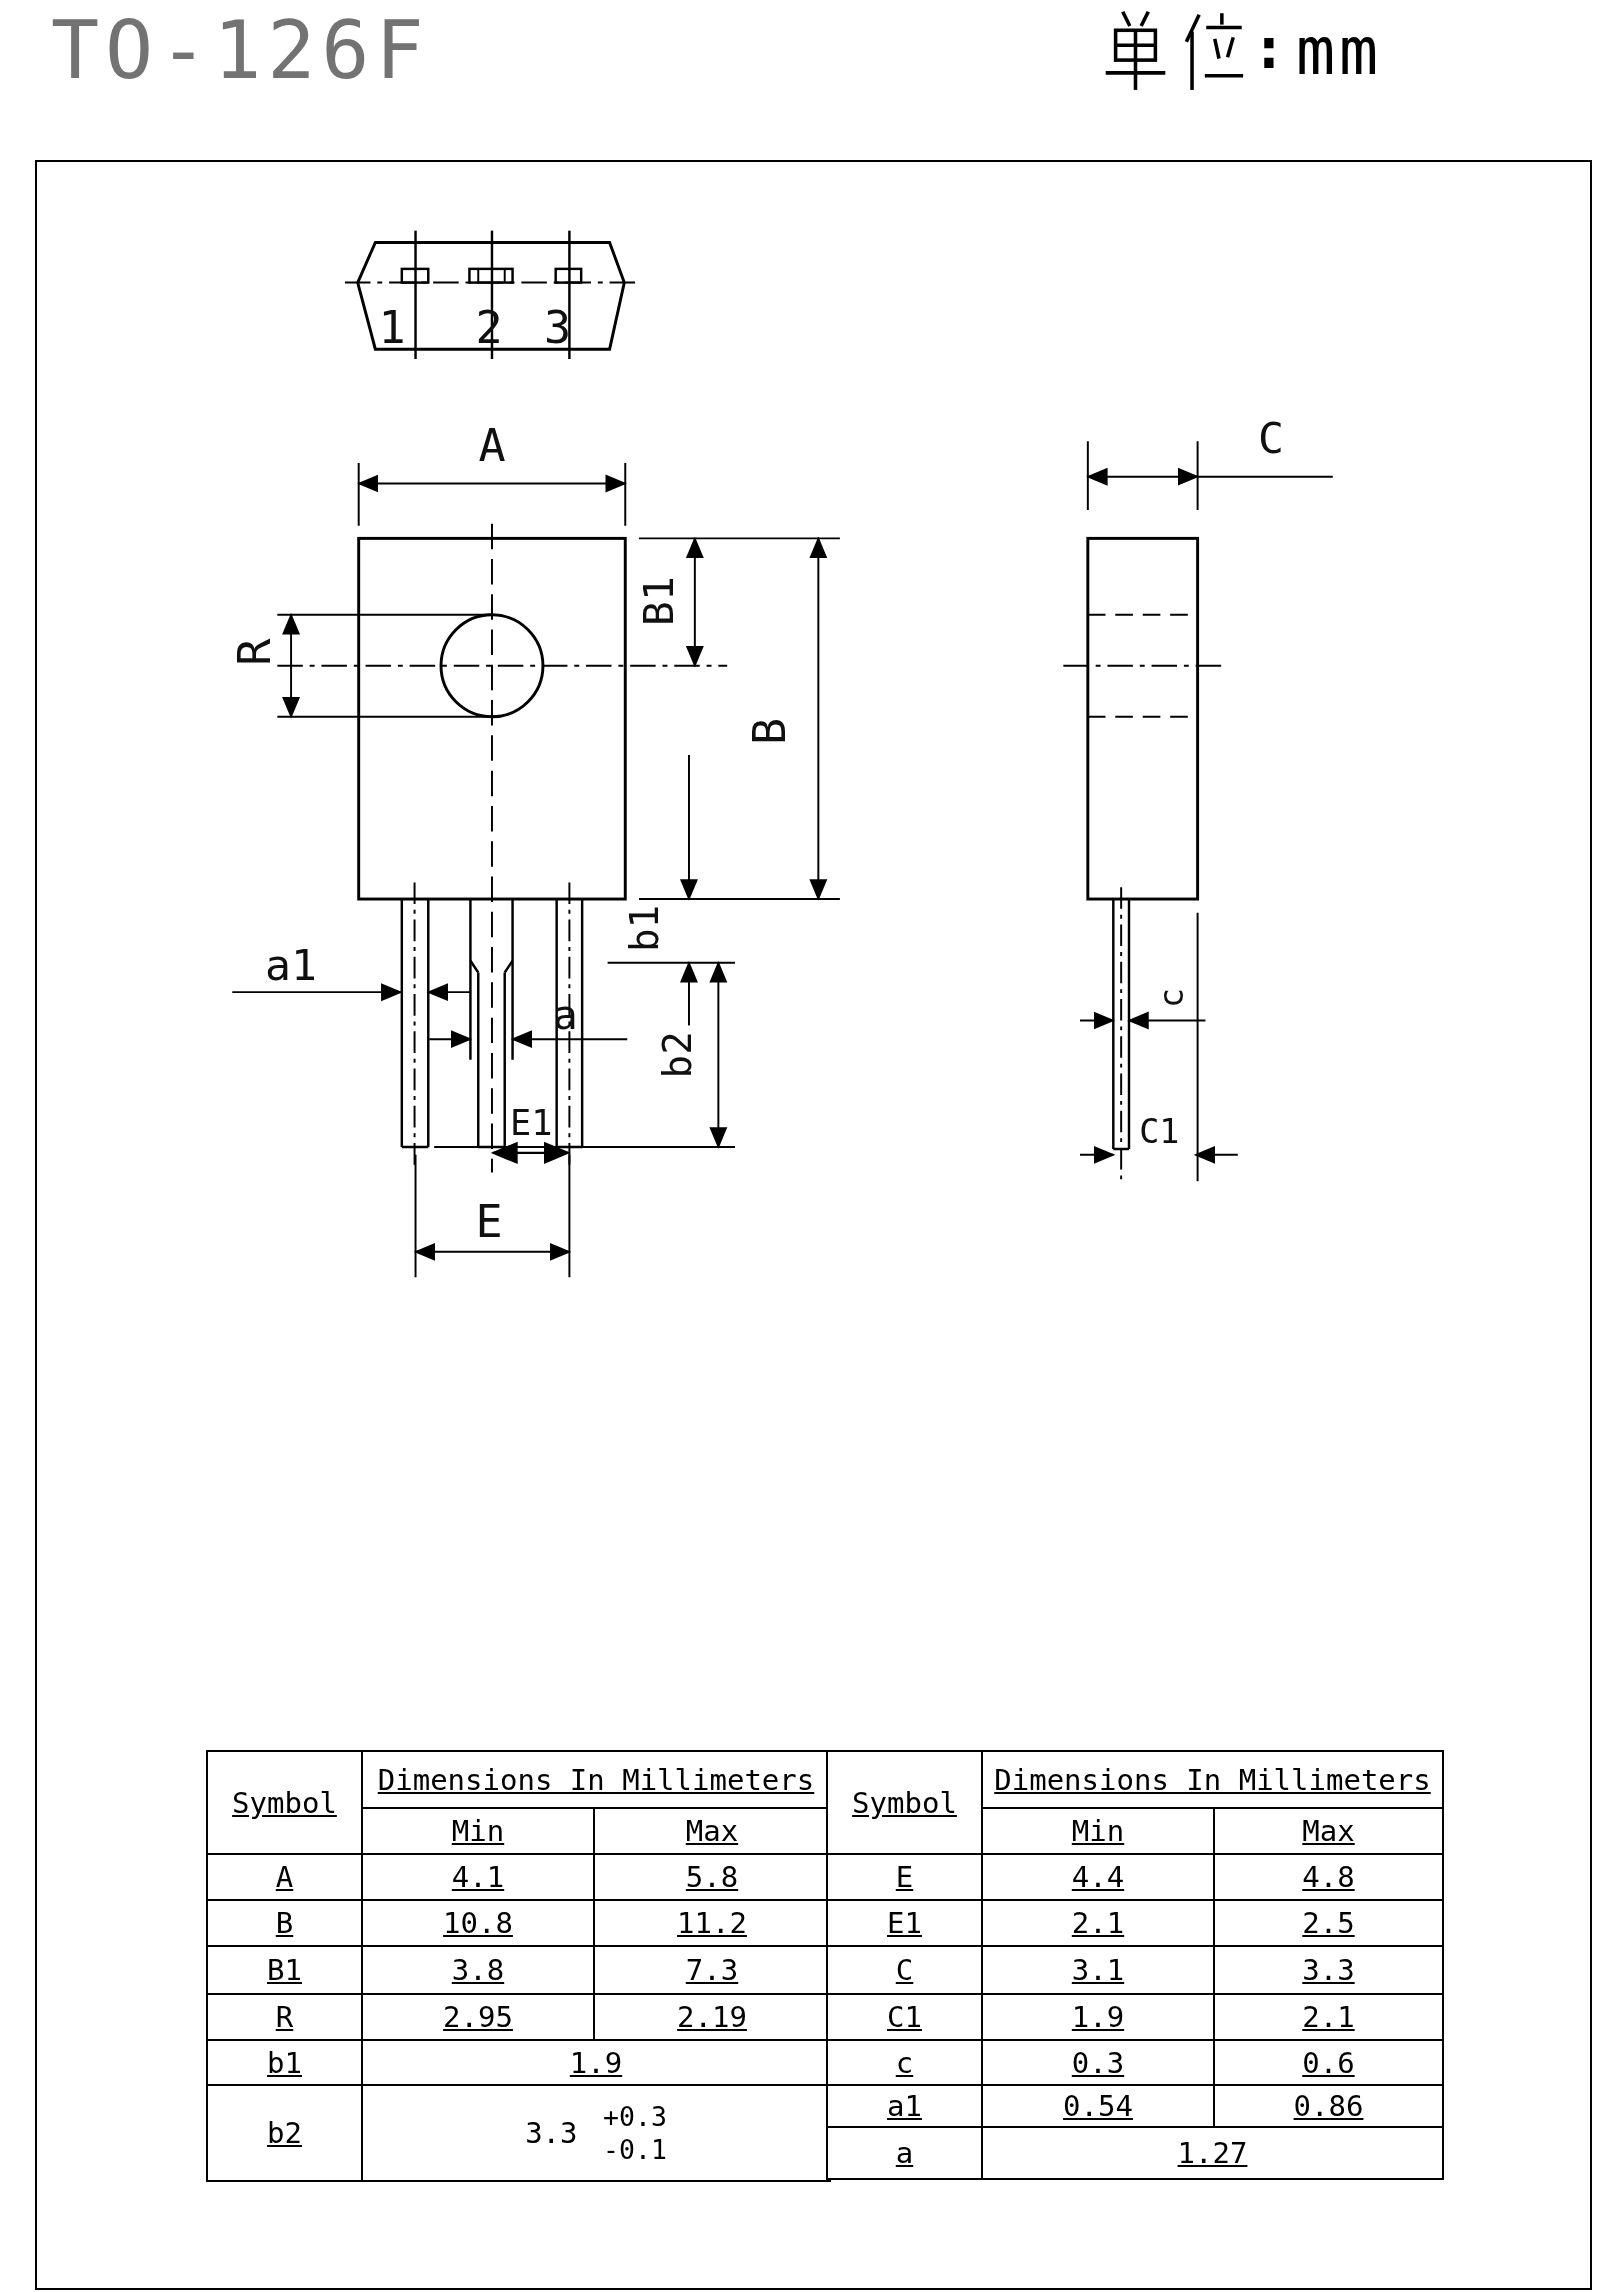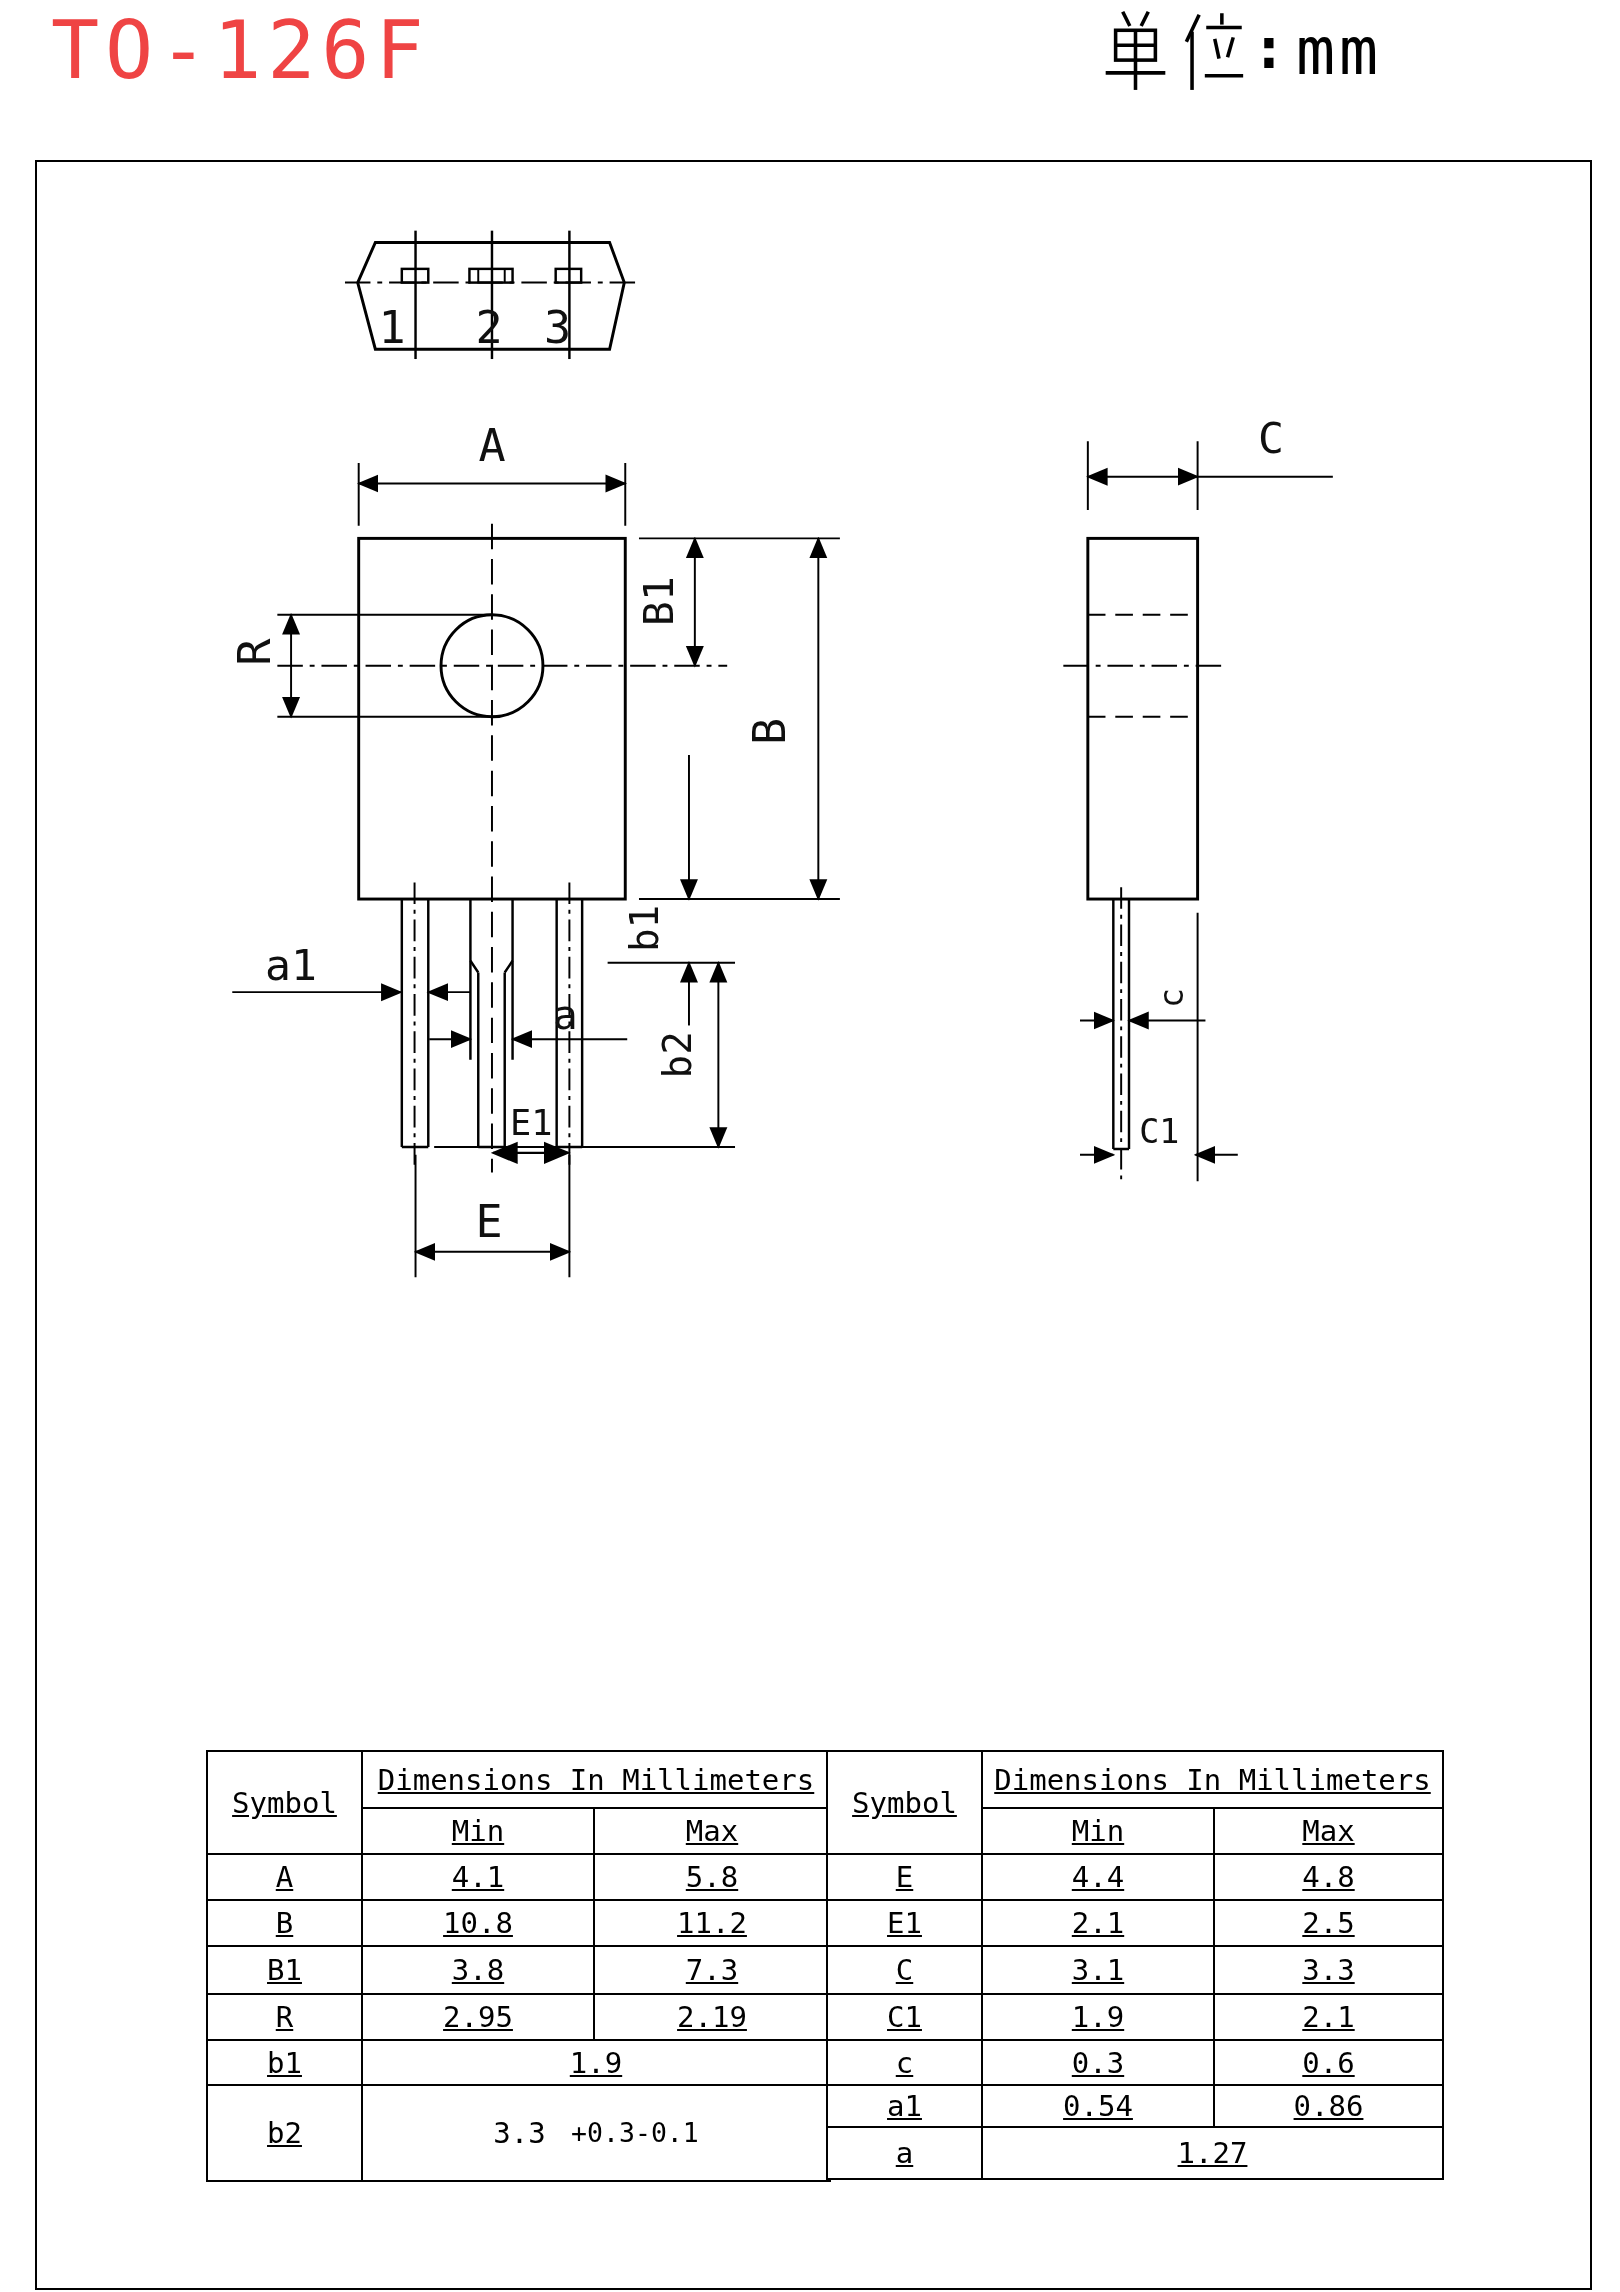--- a/index.html
+++ b/index.html
@@ -1,35 +1,35 @@
 <!DOCTYPE html>
 <html><head>
 <meta charset="utf-8">
 <style>
   html,body{margin:0;padding:0;background:#ffffff;}
   #page{position:relative;width:1620px;height:2293px;background:#fff;overflow:hidden;
         font-family:"DejaVu Sans Mono", monospace;color:#000;}
   #title{position:absolute;left:51px;top:3.9px;font-size:80px;letter-spacing:5.9px;
-         font-weight:400;color:#ef4444;}
+         font-weight:400;color:#737373;}
   #unit{position:absolute;left:1100px;top:5.9px;display:flex;align-items:center;height:94px;}
   #unit svg{display:block;margin-right:3.9px;}
   #unit .colon{font-size:57px;font-weight:700;margin:0 9.8px 9.8px 2px;}
   #unit .mm{font-size:65px;font-weight:400;letter-spacing:3.9px;margin-bottom:3px;}
   #border-rect{position:absolute;left:35px;top:160px;width:1553px;height:2126px;
                border:2.9px solid #000;}
   svg text{font-family:"DejaVu Sans Mono", monospace;fill:#101010;}
   #drawing{position:absolute;left:0;top:0;}
 
   .tbl{position:absolute;border-collapse:collapse;table-layout:fixed;background:#fff;text-decoration:underline;}
   .tbl td{border:2px solid #000;text-align:center;vertical-align:middle;
           font-size:29px;padding:0;overflow:hidden;white-space:nowrap;}
   .tbl{border:2.9px solid #000;}
   .hdr{font-size:28px;}
   .tolwrap{display:inline-flex;align-items:center;}
-  .tolstack{display:inline-flex;text-align:left;
+  .tolstack{display:inline-flex;flex-direction:column;text-align:left;
             font-size:26.5px;line-height:1.25;margin-left:25.5px;}
 </style>
 </head>
 <body>
 
 <div id="page">
 
   <div id="title">TO-126F</div>
 
   <div id="unit">

